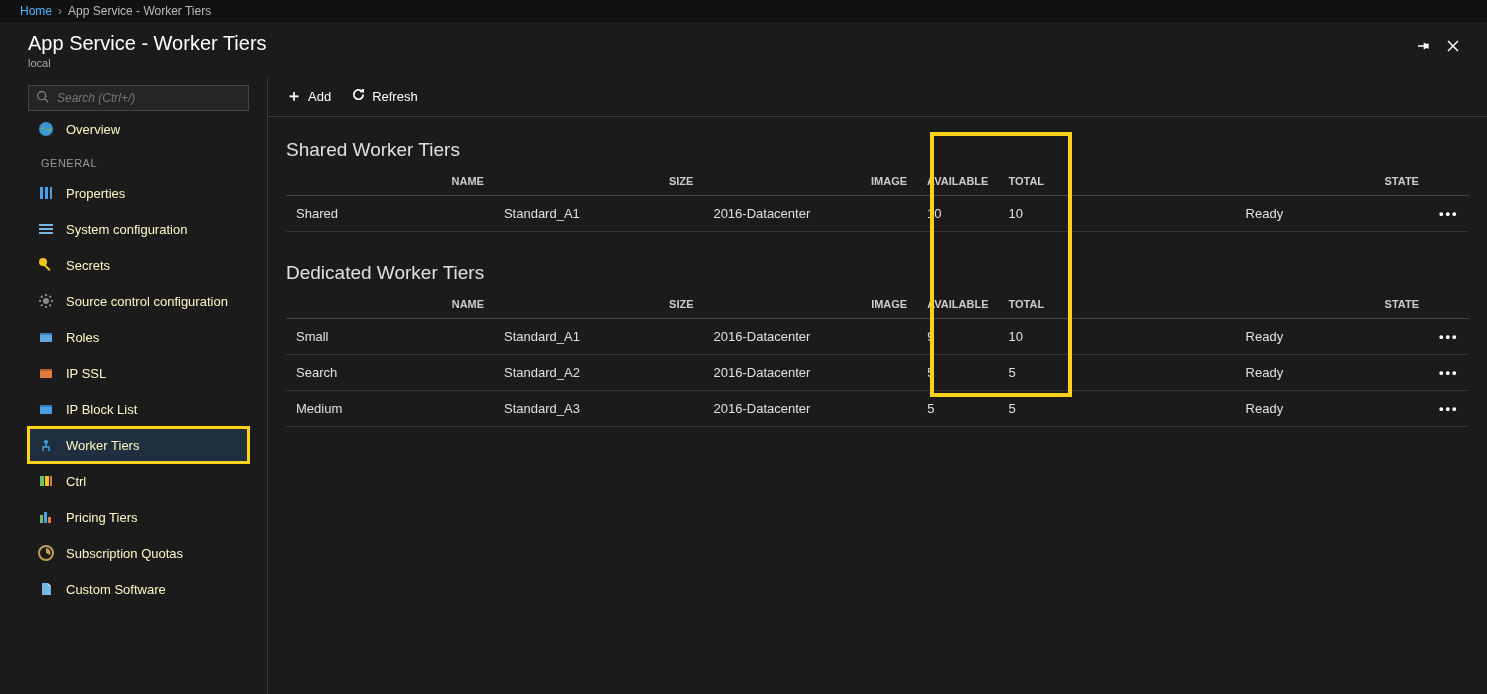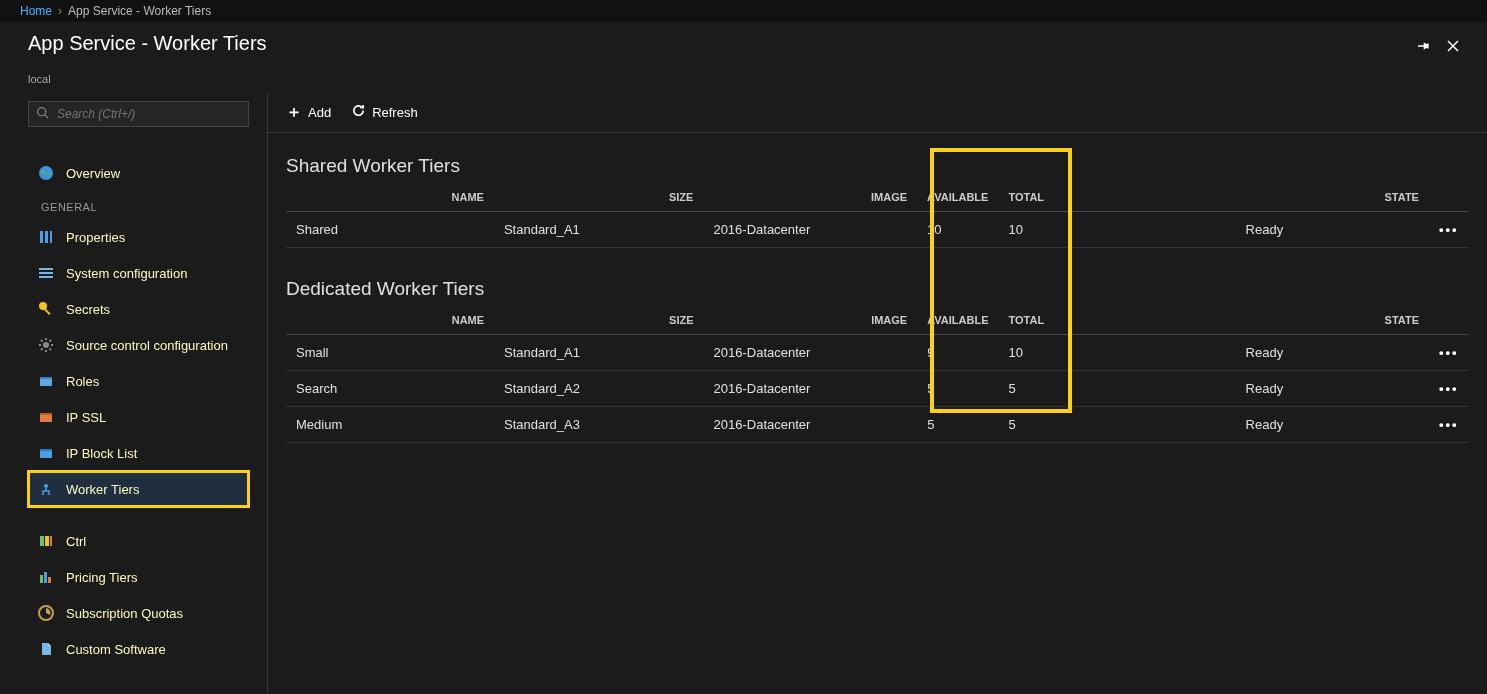--- a/index.html
+++ b/index.html
@@ -5,37 +5,37 @@
   * { box-sizing: border-box; margin: 0; padding: 0; }
   html, body { width: 1487px; height: 694px; background: #1b1b1b; font-family: "Segoe UI", Arial, sans-serif; color: #e0e0e0; overflow: hidden; }
   
   .breadcrumb { height: 22px; background: #111; display: flex; align-items: center; padding: 8px 20px; font-size: 12px; color: #bbb; }
   .breadcrumb a { color: #4db2ff; text-decoration: none; }
   .breadcrumb .sep { margin: 0 6px; color: #888; }
   
   .title-bar { display: flex; align-items: flex-start; padding: 10px 20px 8px 28px; background: #1b1b1b; }
   .title-block { flex: 1; }
   .page-title { font-size: 20px; font-weight: 400; color: #fff; }
-  .page-subtitle { font-size: 11px; color: #aaa; margin-top: 18px; }
+  .page-subtitle { font-size: 11px; color: #aaa; margin-top: 2px; }
   .title-actions { display: flex; gap: 14px; padding-top: 6px; padding-right: 6px; }
   .title-actions span { cursor: pointer; color: #fff; font-size: 15px; }
   
   .body { display: flex; height: calc(694px - 22px - 50px); }
   
   .sidebar { width: 268px; border-right: 1px solid #3a3a3a; padding: 8px 0 0 0; }
-  .search-wrap { margin: 0 18px 28px 28px; }
+  .search-wrap { margin: 0 18px 0 28px; }
   .search { width: 100%; height: 26px; background: #252525; border: 1px solid #444; color: #888; padding: 0 8px 0 28px; font-style: italic; font-size: 12px; }
   .search-wrap { position: relative; }
   .search-icon { position: absolute; left: 8px; top: 5px; color: #888; font-size: 13px; }
   
   .nav-item { display: flex; align-items: center; height: 36px; padding: 0 0 0 38px; font-size: 13px; color: #fef9c3; cursor: pointer; position: relative; }
   .nav-item .icon { width: 16px; height: 16px; margin-right: 12px; display: inline-flex; align-items: center; justify-content: center; }
   .nav-section { padding: 10px 0 6px 41px; font-size: 11px; color: #999; letter-spacing: 0.5px; }
   .nav-item.active { background: #1f2f3f; }
-  .nav-item.highlight { outline: 3px solid #fcd116; outline-offset: -2px; margin: 0 18px 16px 28px; padding-left: 10px; }
+  .nav-item.highlight { outline: 3px solid #fcd116; outline-offset: -2px; margin: 0 18px 0 28px; padding-left: 10px; }
   
   .main { flex: 1; padding: 0; }
   .toolbar { display: flex; align-items: center; height: 40px; padding: 0 18px; border-bottom: 1px solid #3a3a3a; gap: 20px; }
   .tool-btn { display: flex; align-items: center; gap: 6px; font-size: 13px; color: #fff; cursor: pointer; }
   .tool-btn .icon { font-size: 16px; font-weight: bold; }
   
   .content { padding: 14px 18px; }
   .section-title { font-size: 19px; color: #e0e0e0; margin-bottom: 6px; margin-top: 8px; }
   
   table { width: 100%; border-collapse: collapse; font-size: 13px; }

